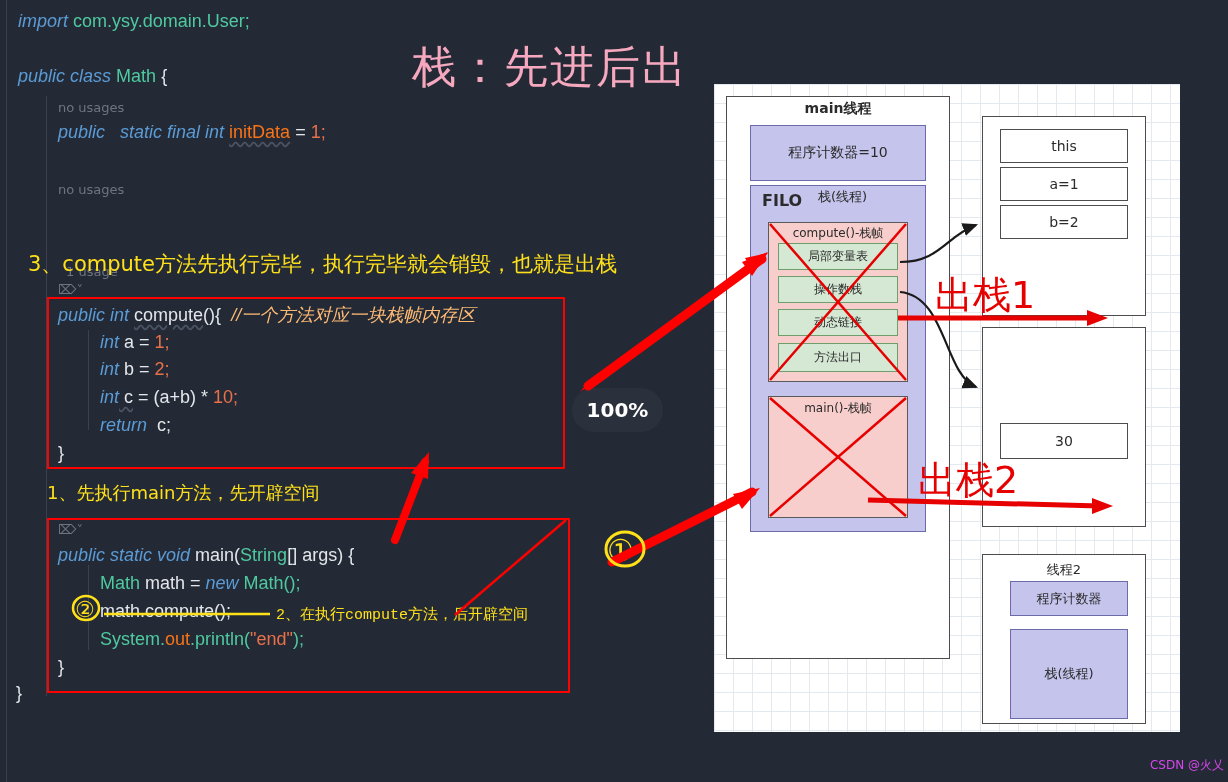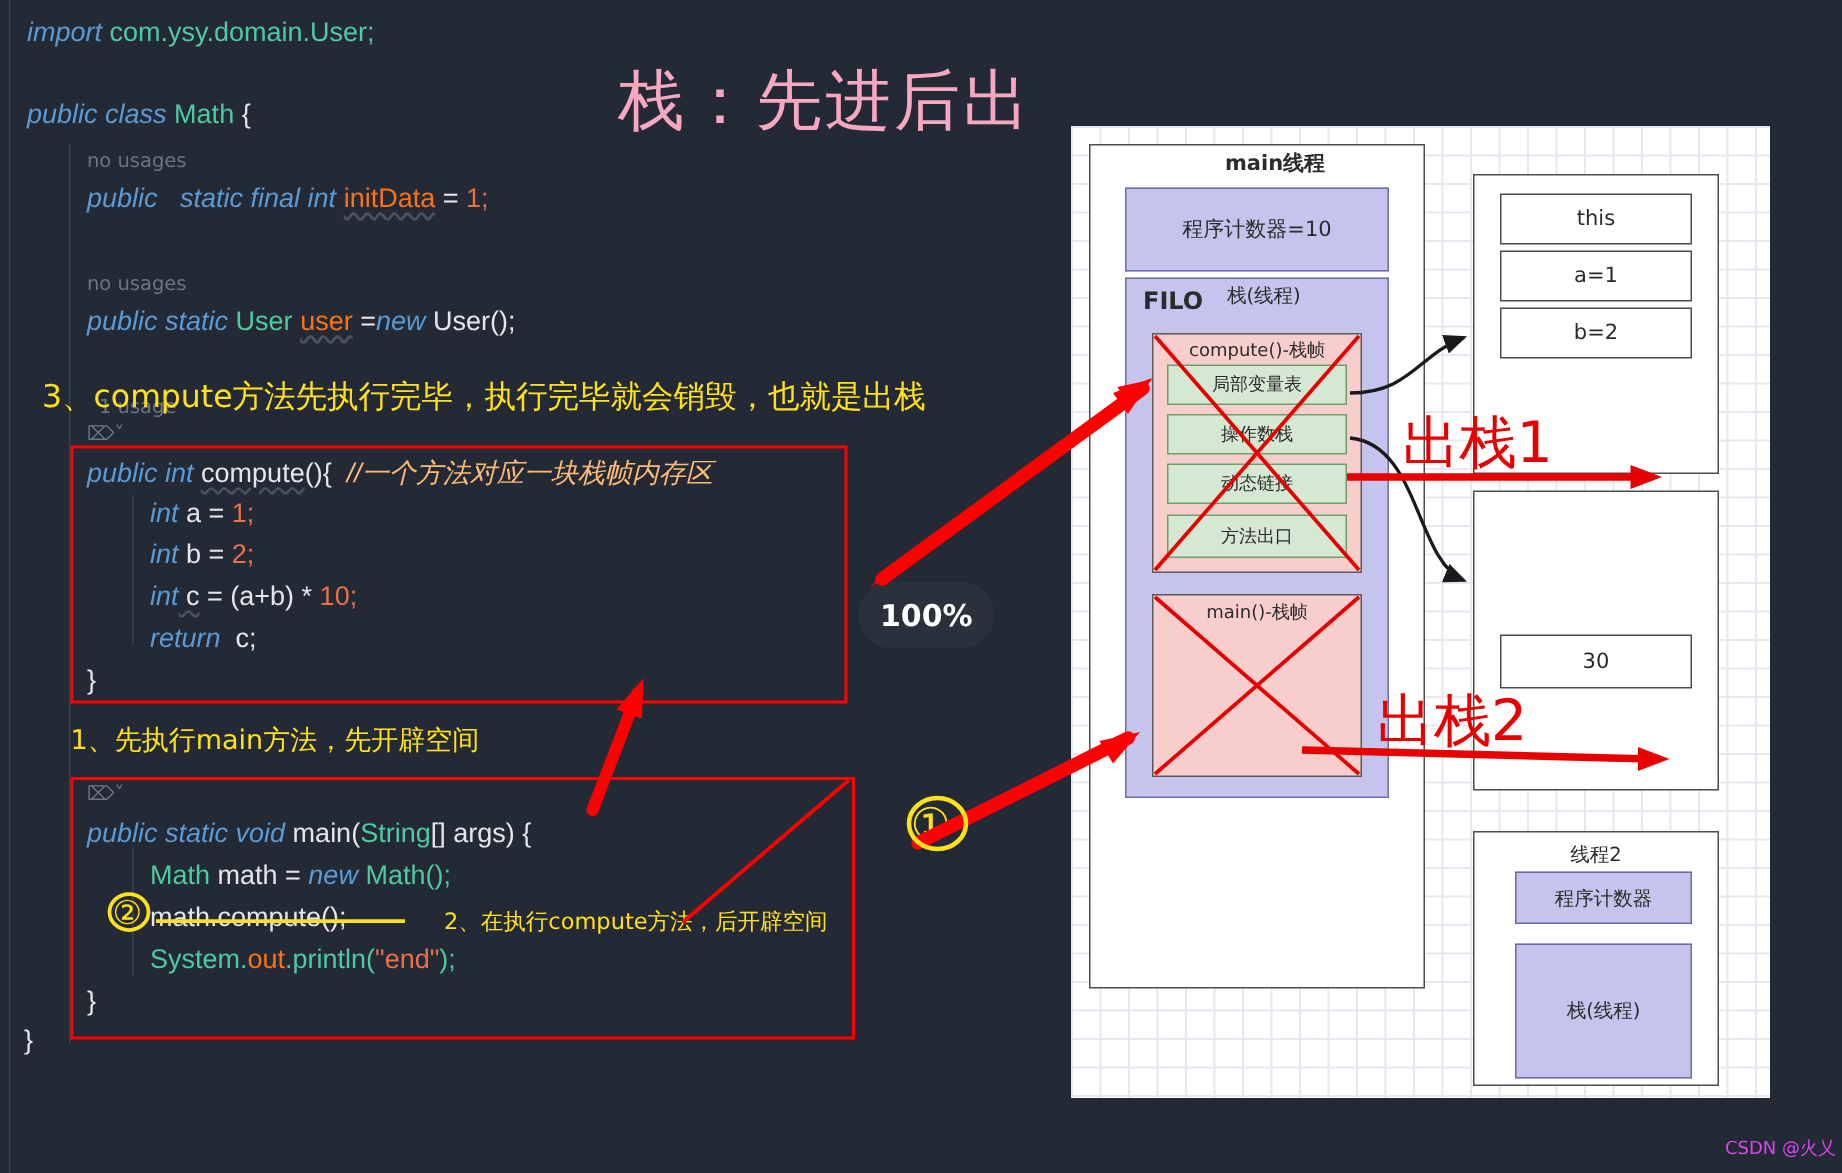--- a/index.html
+++ b/index.html
@@ -108,21 +108,20 @@
   <div class="indent-guide" style="left:88px;top:565px;height:85px;"></div>
 
   <div class="code" style="left:18px;top:11px;"><span class="kw">import</span><span class="cls"> com.ysy.domain.User;</span></div>
 
   <div class="code" style="left:18px;top:66px;"><span class="kw">public</span><span class="plain"> </span><span class="kw">class</span><span class="plain"> </span><span class="cls">Math</span><span class="plain"> </span><span class="plain">{</span></div>
 
   <div class="code hint" style="left:58px;top:98px;">no usages</div>
   <div class="code" style="left:58px;top:122px;"><span class="kw">public   static final int</span><span class="plain"> </span><span class="field fieldw">initData</span><span class="plain"> = </span><span class="num">1;</span></div>
 
   <div class="code hint" style="left:58px;top:180px;">no usages</div>
-  <div class="code" style="left:58px;top:204px;"><span class="kw">public static</span><span class="plain"> </span><span class="cls">User</span><span class="plain"> </span><span class="field fieldw">user</span><span class="plain"> =</span><span class="kw">new</span><span class="plain"> User();</span></div>
 
   <div class="code hint" style="left:66px;top:262px;">1 usage</div>
   <div class="run-icon" style="left:58px;top:282px;">⌦˅</div>
 
   <div class="code" style="left:58px;top:305px;"><span class="kw">public int</span><span class="plain"> </span><span class="mth fieldw">compute</span><span class="plain">(){</span><span class="cmt">  </span><span class="cmt">//一个方法对应一块栈帧内存区</span></div>
 
   <div class="code" style="left:100px;top:332px;"><span class="kw">int</span><span class="plain"> a = </span><span class="num">1;</span></div>
 
   <div class="code" style="left:100px;top:359px;"><span class="kw">int</span><span class="plain"> b = </span><span class="num">2;</span></div>
 
@@ -145,30 +144,30 @@
   <div class="code plain" style="left:16px;top:683px;">}</div>
 </div>
 
 <div id="title">栈：先进后出</div>
 
 <div class="redbox" style="left:47px;top:297px;width:518px;height:172px;"></div>
 <div class="redbox" style="left:47px;top:518px;width:523px;height:175px;"></div>
 
 <div class="yellow" style="left:28px;top:250px;font-size:21px;">3、compute方法先执行完毕，执行完毕就会销毁，也就是出栈</div>
 <div class="yellow" style="left:47px;top:481px;font-size:18px;">1、先执行main方法，先开辟空间</div>
-<div class="yellow" style="left:296px;top:605px;font-size:15px;">2、在执行compute方法，后开辟空间</div>
+<div class="yellow" style="left:276px;top:605px;font-size:15px;font-family:Liberation Mono, monospace;">2、在执行compute方法，后开辟空间</div>
 <div class="yellow" style="left:607px;top:533px;font-size:30px;">①</div>
 <div class="yellow" style="left:75px;top:597px;font-size:22px;">②</div>
 
 <div id="zoom-badge">100%</div>
 
 <div id="diagram">
 
   <div class="dbox" style="left:12px;top:12px;width:224px;height:563px;"></div>
-  <div class="dlabel" style="left:12px;top:16px;width:224px;font-size:14px;font-weight:bold;padding-left:12px;">main线程</div>
+  <div class="dlabel" style="left:12px;top:16px;width:224px;font-size:14px;font-weight:bold;">main线程</div>
 
   <div class="dbox purple" style="left:36px;top:41px;width:176px;height:56px;">
     <div class="boxtext" style="font-size:14px;">程序计数器=10</div>
   </div>
 
   <div class="dbox purple" style="left:36px;top:101px;width:176px;height:347px;"></div>
   <div class="dlabel" style="left:48px;top:107px;font-size:16px;font-weight:bold;text-align:left;">FILO</div>
   <div class="dlabel" style="left:104px;top:104px;font-size:13px;text-align:left;">栈(线程)</div>
 
   <div class="dbox pink" style="left:54px;top:138px;width:140px;height:160px;"></div>

